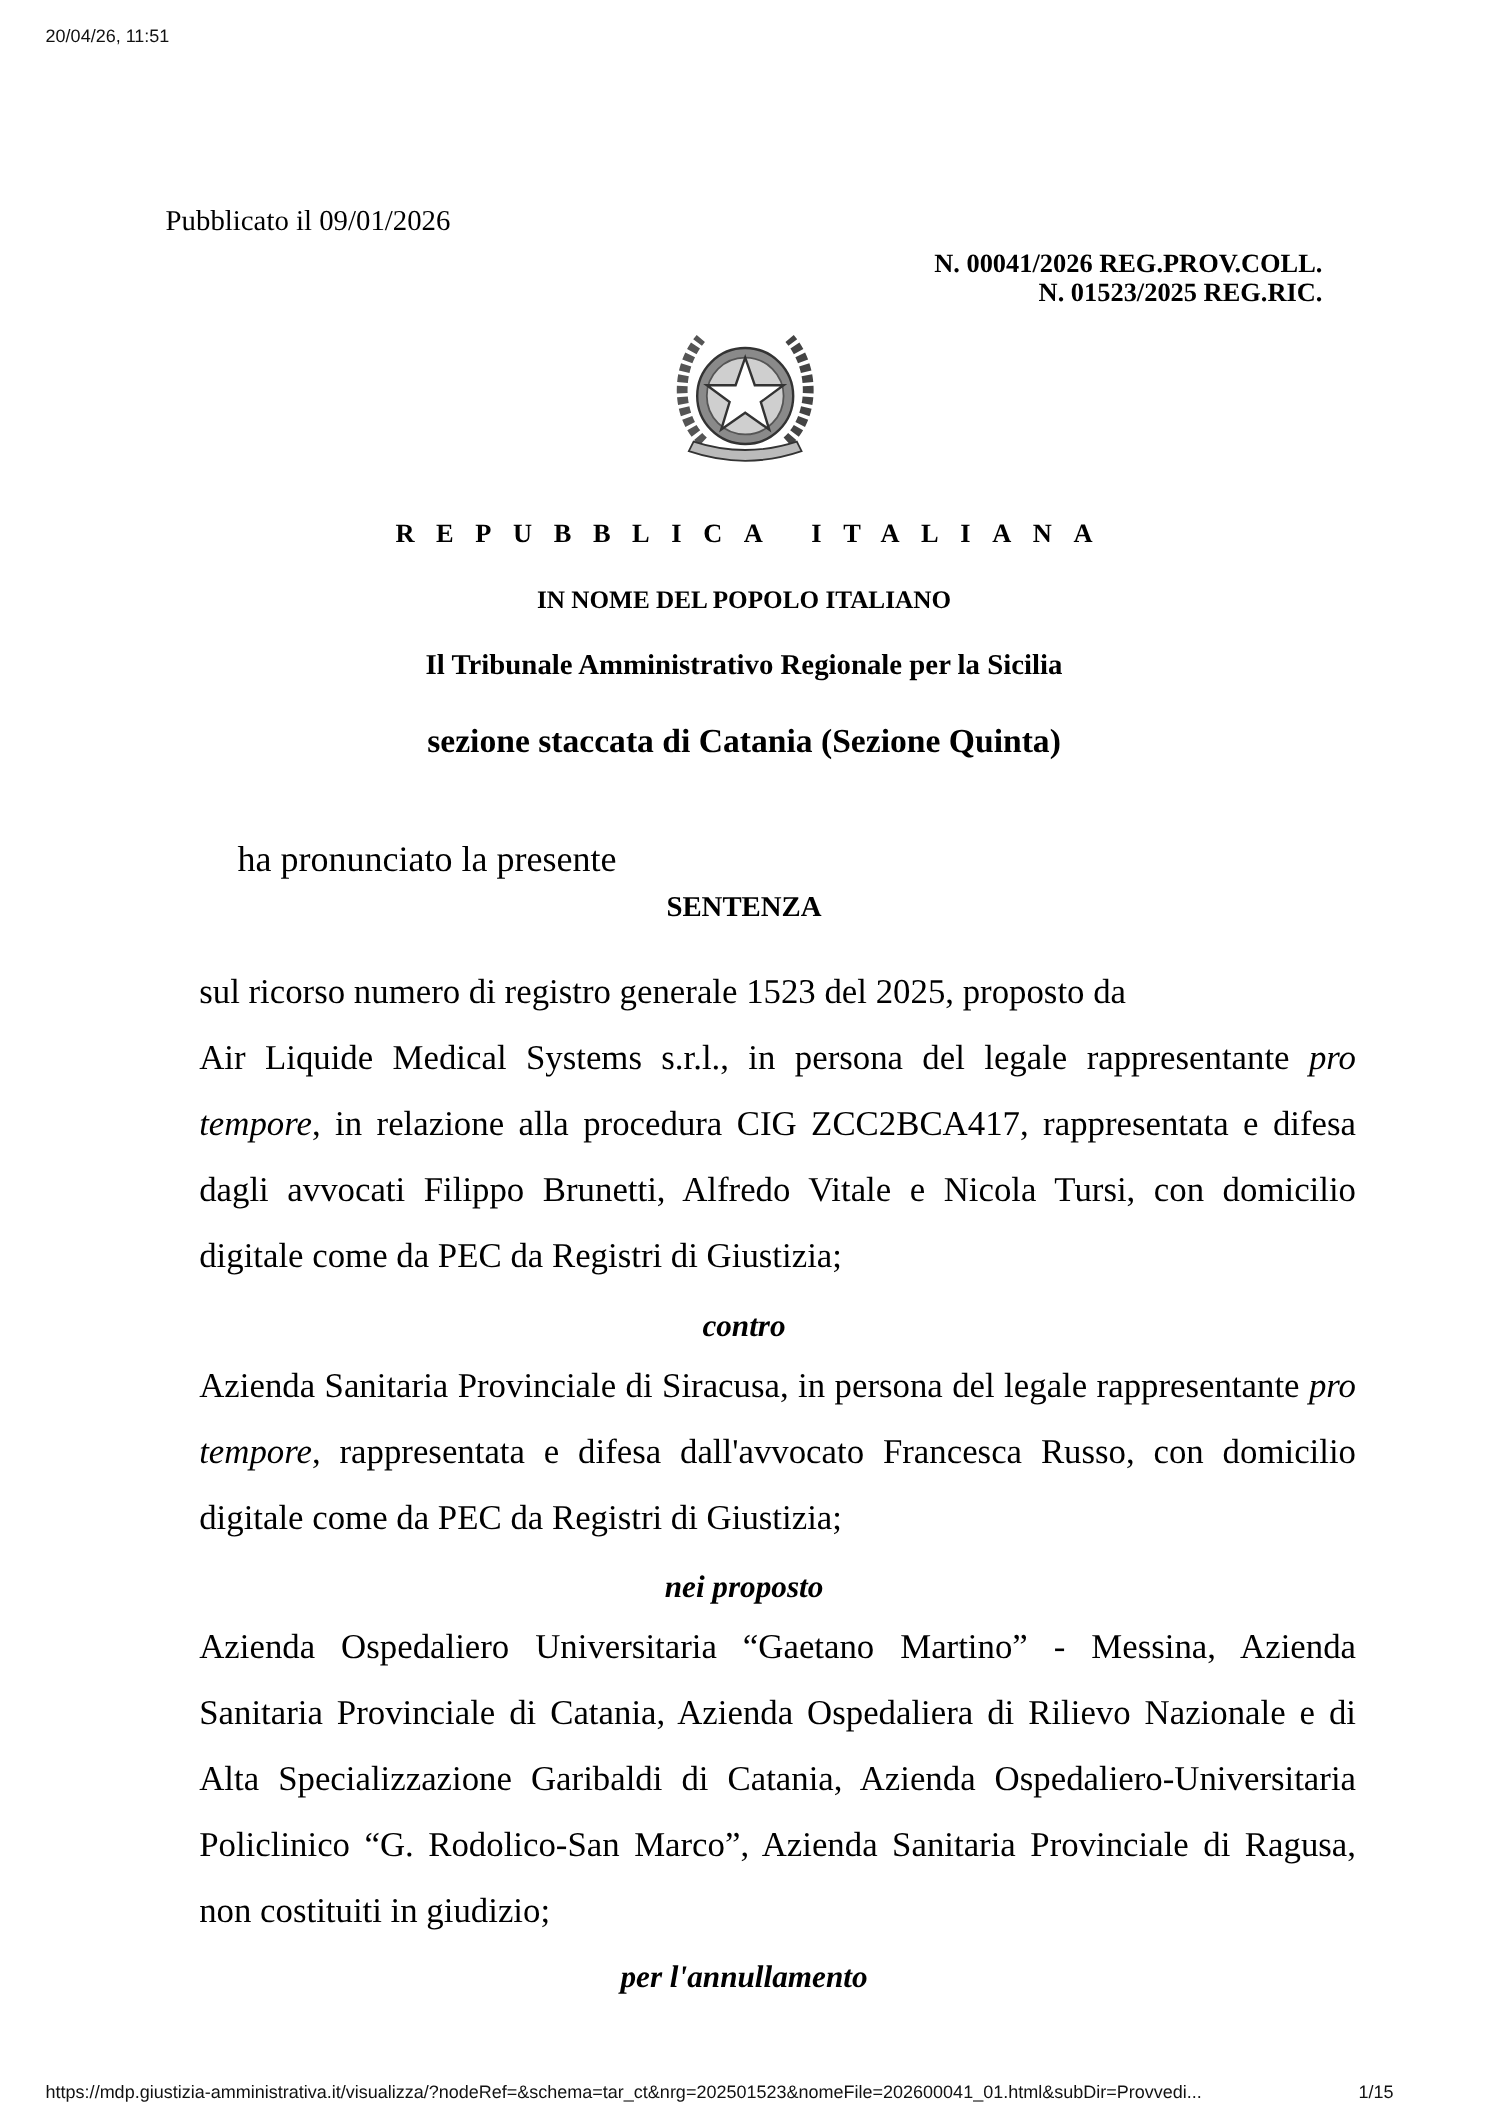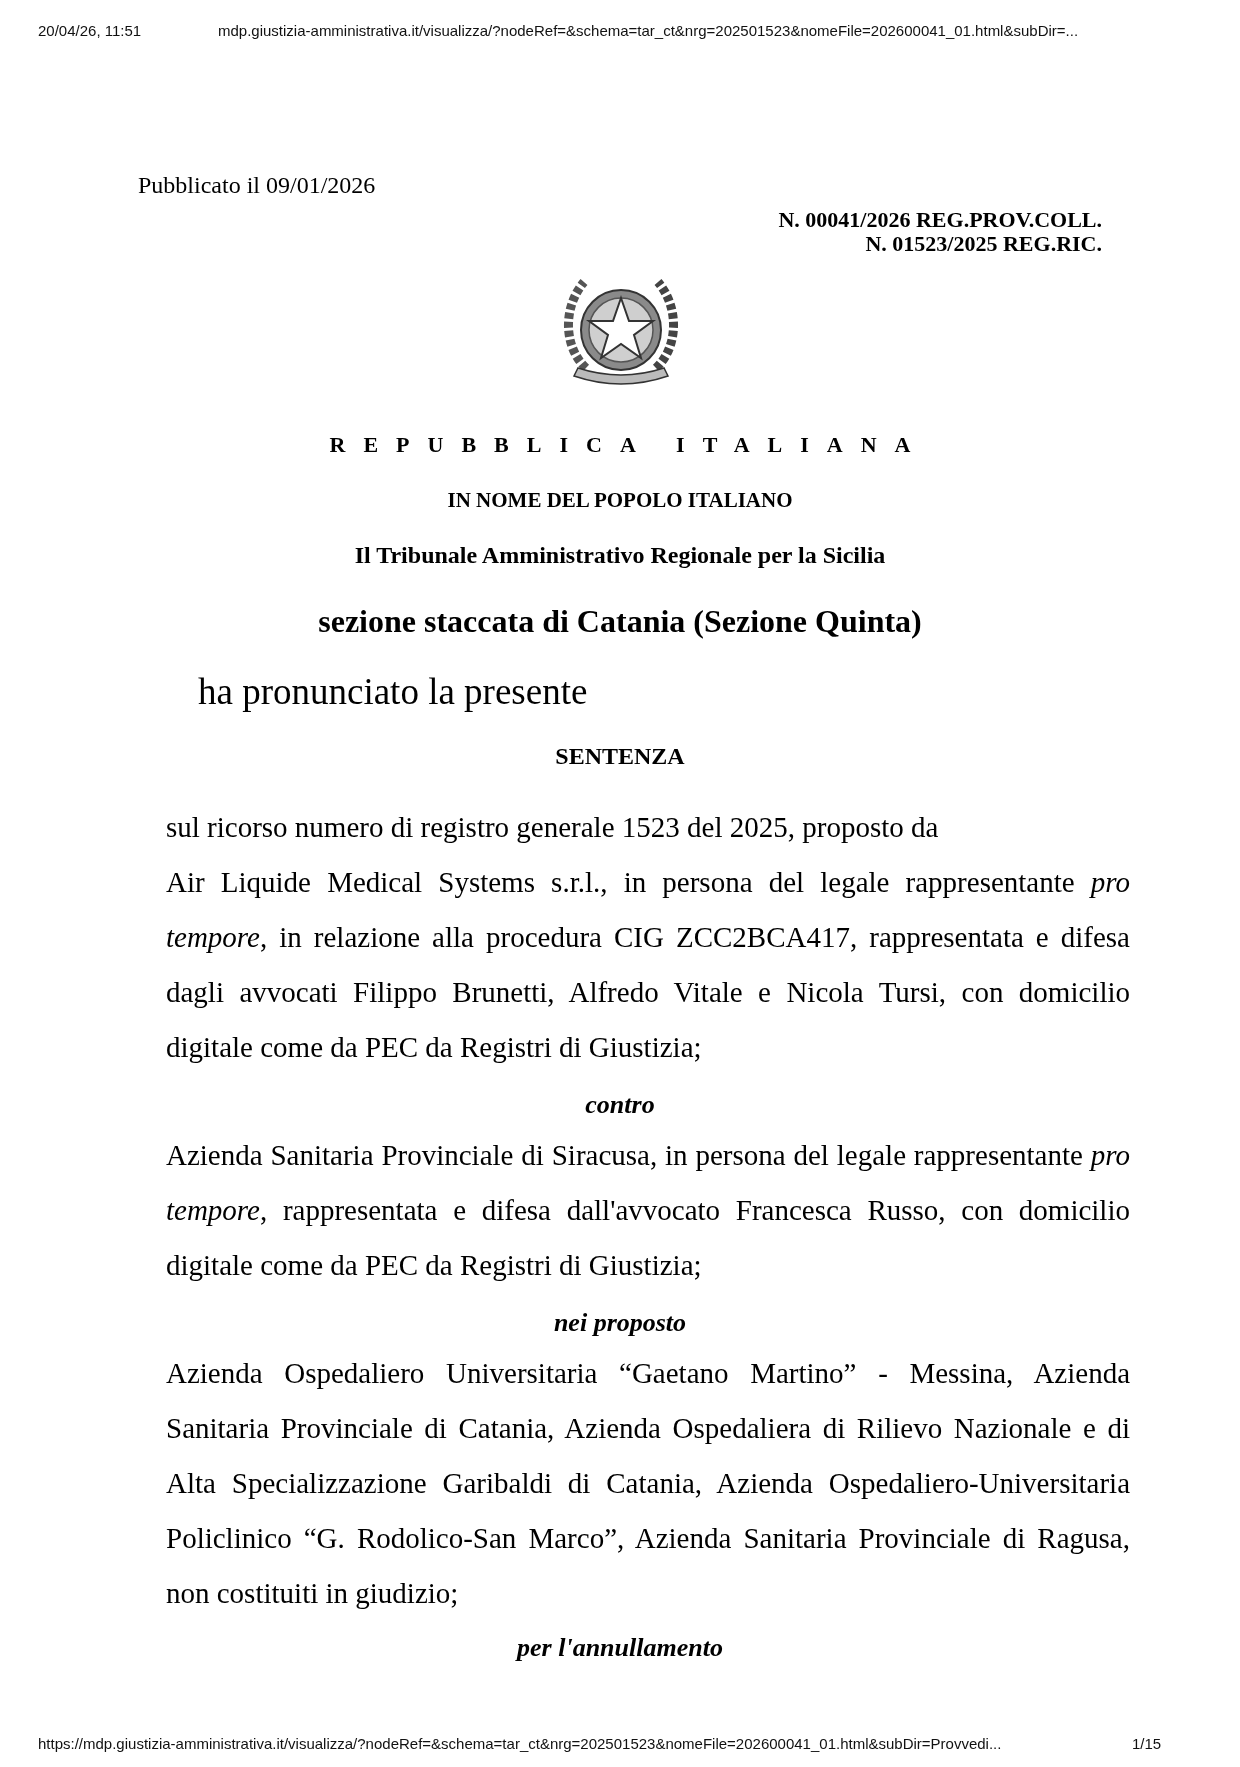--- a/index.html
+++ b/index.html
@@ -18,43 +18,42 @@
   .serif { font-family: "Liberation Serif", serif; text-align: center; }
   .published { position: absolute; left: 138px; top: 172px; font-size: 24px; }
   .reg { position: absolute; right: 138px; top: 208px; text-align: right; font-weight: bold; font-size: 22px; line-height: 24px; }
 
   .emblem { position: absolute; left: 556px; top: 268px; width: 130px; height: 130px; }
 
   .center { position: absolute; left: 0; width: 1240px; text-align: center; }
   .repubblica { top: 432px; font-weight: bold; font-size: 22px; letter-spacing: 18px; padding-left: 18px; box-sizing: border-box; text-align: center; }
   .nome { top: 488px; font-weight: bold; font-size: 21px; }
   .tribunale { top: 542px; font-weight: bold; font-size: 24px; }
-  .sezione { top: 603px; font-weight: bold; font-size: 32px; }
-  .pronunciato { position: absolute; left: 198px; top: 670px; font-size: 37px; }
+  .sezione { top: 603px; font-weight: bold; font-size: 28px; }
+  .pronunciato { position: absolute; left: 198px; top: 700px; font-size: 30px; }
   .sentenza { top: 743px; font-weight: bold; font-size: 24px; }
 
   .body-text {
     position: absolute; left: 138px; width: 964px;
     font-size: 29px; line-height: 55px; text-align: justify; text-align-last: left; margin-left: 28px;
   }
   .p1 { top: 800px; }
   .p2 { top: 1128px; }
   .p3 { top: 1346px; }
   .sec { font-style: italic; font-weight: bold; font-size: 26px; }
   .h-contro { top: 1090px; }
   .h-confronti { top: 1308px; }
   .h-annull { top: 1633px; }
   i { font-style: italic; }
 </style>
 </head>
 <body>
 
 <div class="print-header">
   <span class="ph-date">20/04/26, 11:51</span>
-  <span class="ph-title">mdp.giustizia-amministrativa.it/visualizza/?nodeRef=&amp;schema=tar_ct&amp;nrg=202501523&amp;nomeFile=202600041_01.html&amp;subDir=...</span>
 </div>
 
 <div class="serif published">Pubblicato il 09/01/2026</div>
 <div class="serif reg">
   <div>N. 00041/2026 REG.PROV.COLL.</div>
   <div>N. 01523/2025 REG.RIC.</div>
 </div>
 
 <div class="emblem">
   <svg width="130" height="130" viewBox="0 0 130 130">

